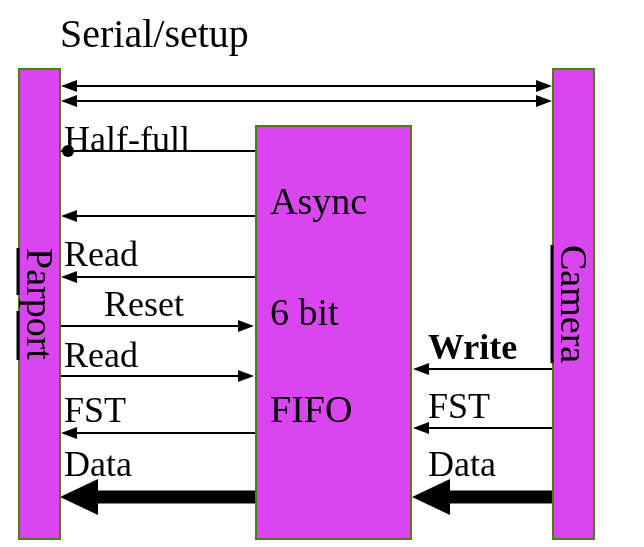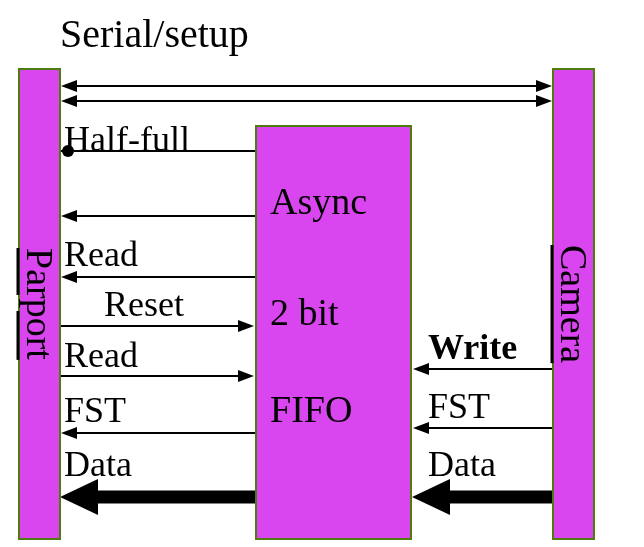--- a/index.html
+++ b/index.html
@@ -142,21 +142,21 @@
   <div class="block parport">
     <span class="vlabel">Parport</span>
   </div>
 
   <div class="block camera">
     <span class="vlabel">Camera</span>
   </div>
 
   <div class="block fifo">
     <span class="fifo-line l1">Async</span>
-    <span class="fifo-line l2">2 bit</span>
+    <span class="fifo-line l2">6 bit</span>
     <span class="fifo-line l3">FIFO</span>
   </div>
 
   <div class="sig-label sl-halffull">Half-full</div>
   <div class="sig-label sl-empty">Read</div>
   <div class="sig-label sl-reset">Reset</div>
   <div class="sig-label sl-read">Read</div>
   <div class="sig-label sl-fst-l">FST</div>
   <div class="sig-label sl-data-l">Data</div>
 

